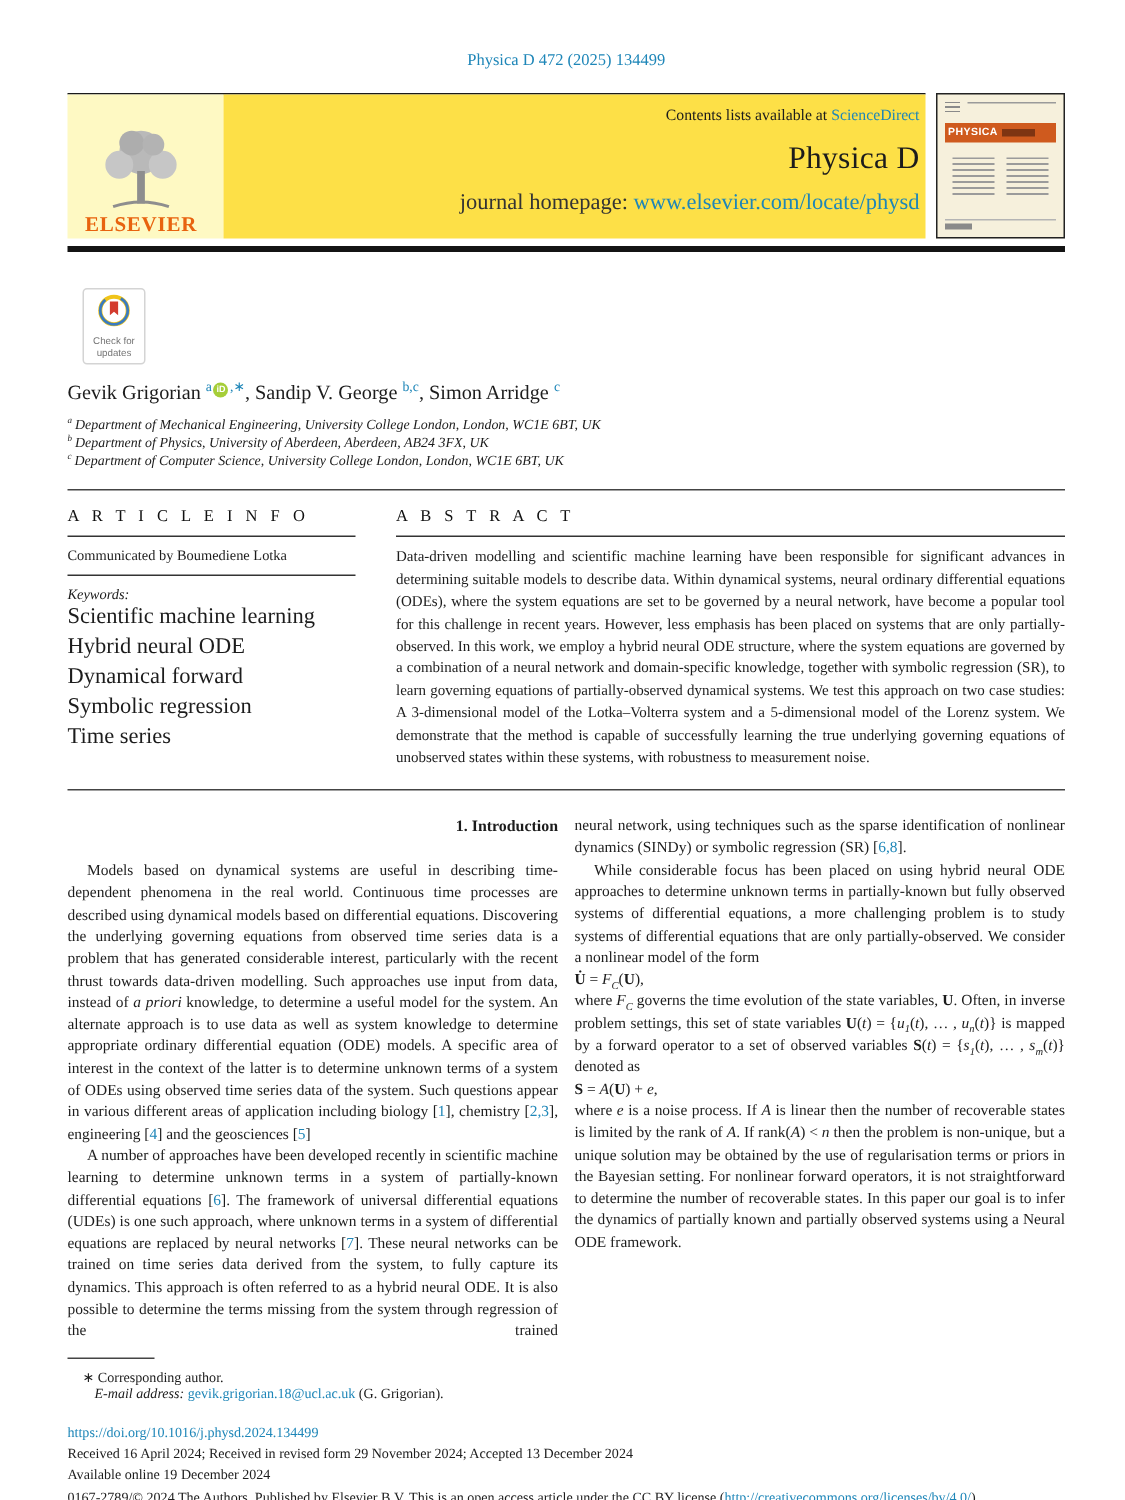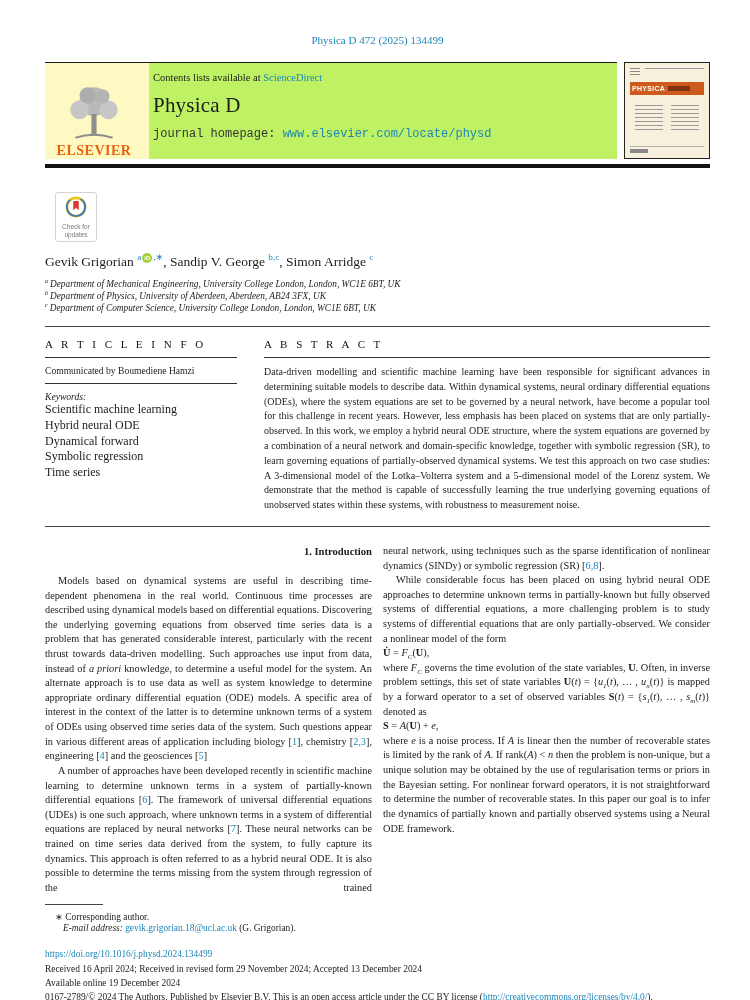--- a/index.html
+++ b/index.html
@@ -14,24 +14,24 @@
   .page{width:750px;height:880px;padding:34px 40px 0 45px;position:relative;}
 
   
   .cite-top{text-align:center;font-size:11px;color:var(--link);margin-bottom:16px;}
 
   
   .header-row{display:flex;align-items:stretch;}
   .header-left{flex:1;display:flex;border-top:1px solid #1a1a1a;}
   .logo-box{width:104px;background:#fef9c3;display:flex;flex-direction:column;align-items:center;justify-content:flex-end;padding:2px 6px 0 0;}
   .els-word{font-size:14px;font-weight:bold;color:var(--orange);letter-spacing:.5px;margin-top:-2px;}
-  .banner{flex:1;background:#bef264;text-align:left;padding:9px 4px 9px;}
+  .banner{flex:1;background:#fde047;text-align:right;padding:9px 4px 9px;}
   .contents-line{font-size:10.5px;}
   .jtitle{font-size:21px;margin:10px 0 9px;letter-spacing:.2px;}
-  .homepage-line{font-family:Liberation Mono, monospace;font-size:12px;color:#333;}
+  .homepage-line{font-family:Liberation Serif, serif;font-size:15px;color:#333;}
   .cover{width:86px;height:97px;margin-left:7px;border:1px solid #222;background:#f6f0dc;position:relative;overflow:hidden;flex-shrink:0;}
   .cover-line-tl{position:absolute;top:5px;left:5px;width:10px;height:7px;background:repeating-linear-gradient(#8a8a8a 0 1px,transparent 1px 3px);}
   .cover-line-tr{position:absolute;top:5px;left:20px;right:5px;height:1px;background:#9a9a9a;}
   .cover-mast{position:absolute;top:19px;left:5px;right:5px;height:13px;background:var(--cover-orange);color:#fff;display:flex;align-items:center;padding:0 2px;}
   .cover-mast-text{font-family:"Liberation Sans",sans-serif;font-weight:bold;font-size:7px;letter-spacing:.3px;}
   .cover-mast-sub{margin-left:3px;width:22px;height:5px;background:#7e3412;}
   .cover-cols{position:absolute;top:42px;left:10px;width:28px;height:26px;background:repeating-linear-gradient(#9b9b9b 0 1px,transparent 1px 4px);}
   .cover-cols2{position:absolute;top:42px;left:46px;width:28px;height:26px;background:repeating-linear-gradient(#9b9b9b 0 1px,transparent 1px 4px);}
   .cover-foot{position:absolute;bottom:5px;left:5px;width:18px;height:4px;background:#8a8a8a;}
   .cover-foot2{position:absolute;bottom:11px;left:5px;right:5px;height:1px;background:#b4b4b4;}
@@ -53,21 +53,21 @@
   .affil sup{font-size:65%;margin-right:2px;}
 
   .thin-rule{height:1px;background:#444;margin-top:12px;}
 
   
   .info-grid{display:grid;grid-template-columns:192px 1fr;column-gap:27px;padding:11px 0 13px;}
   .block-heading{font-size:11px;letter-spacing:1.5px;word-spacing:3px;color:#111;}
   .h-rule{height:1px;background:#333;margin:7px 0 7px;}
   .communicated{font-size:9.6px;margin:2px 0 6px;}
   .kw-label{font-size:9.6px;font-style:italic;margin-top:4px;}
-  .kw-item{font-size:12px;line-height:1.32;}
+  .kw-item{font-size:15px;line-height:1.32;}
   .abstract-text{font-size:10px;line-height:1.48;text-align:justify;margin-top:2px;}
 
   
   .main-cols{display:flex;gap:11px;margin-top:17px;}
   .col{width:327px;font-size:10.3px;line-height:1.42;text-align:justify;}
   .sec-heading{font-weight:bold;font-size:10.6px;margin:0 0 15px;text-align:right;}
   .col p{margin:0;text-indent:13px;}
   .col p.noindent{text-indent:0;}
   .col p.cont{text-align-last:justify;}
   .equation{margin:9px 0 9px;text-indent:0 !important;text-align:left;font-size:10.3px;}
@@ -147,21 +147,21 @@
     <div class="affil"><sup>b</sup><span>Department of Physics, University of Aberdeen, Aberdeen, AB24 3FX, UK</span></div>
     <div class="affil"><sup>c</sup><span>Department of Computer Science, University College London, London, WC1E 6BT, UK</span></div>
   </div>
 
   <div class="thin-rule"></div>
 
   <div class="info-grid">
     <div>
       <div class="block-heading">A R T I C L E   I N F O</div>
       <div class="h-rule"></div>
-      <div class="communicated">Communicated by Boumediene Hamzi</div>
+      <div class="communicated">Communicated by Boumediene Lotka</div>
       <div class="h-rule"></div>
       <div class="kw-label">Keywords:</div>
       <div class="kw-item">Scientific machine learning</div>
       <div class="kw-item">Hybrid neural ODE</div>
       <div class="kw-item">Dynamical forward</div>
       <div class="kw-item">Symbolic regression</div>
       <div class="kw-item">Time series</div>
     </div>
     <div>
       <div class="block-heading">A B S T R A C T</div>

